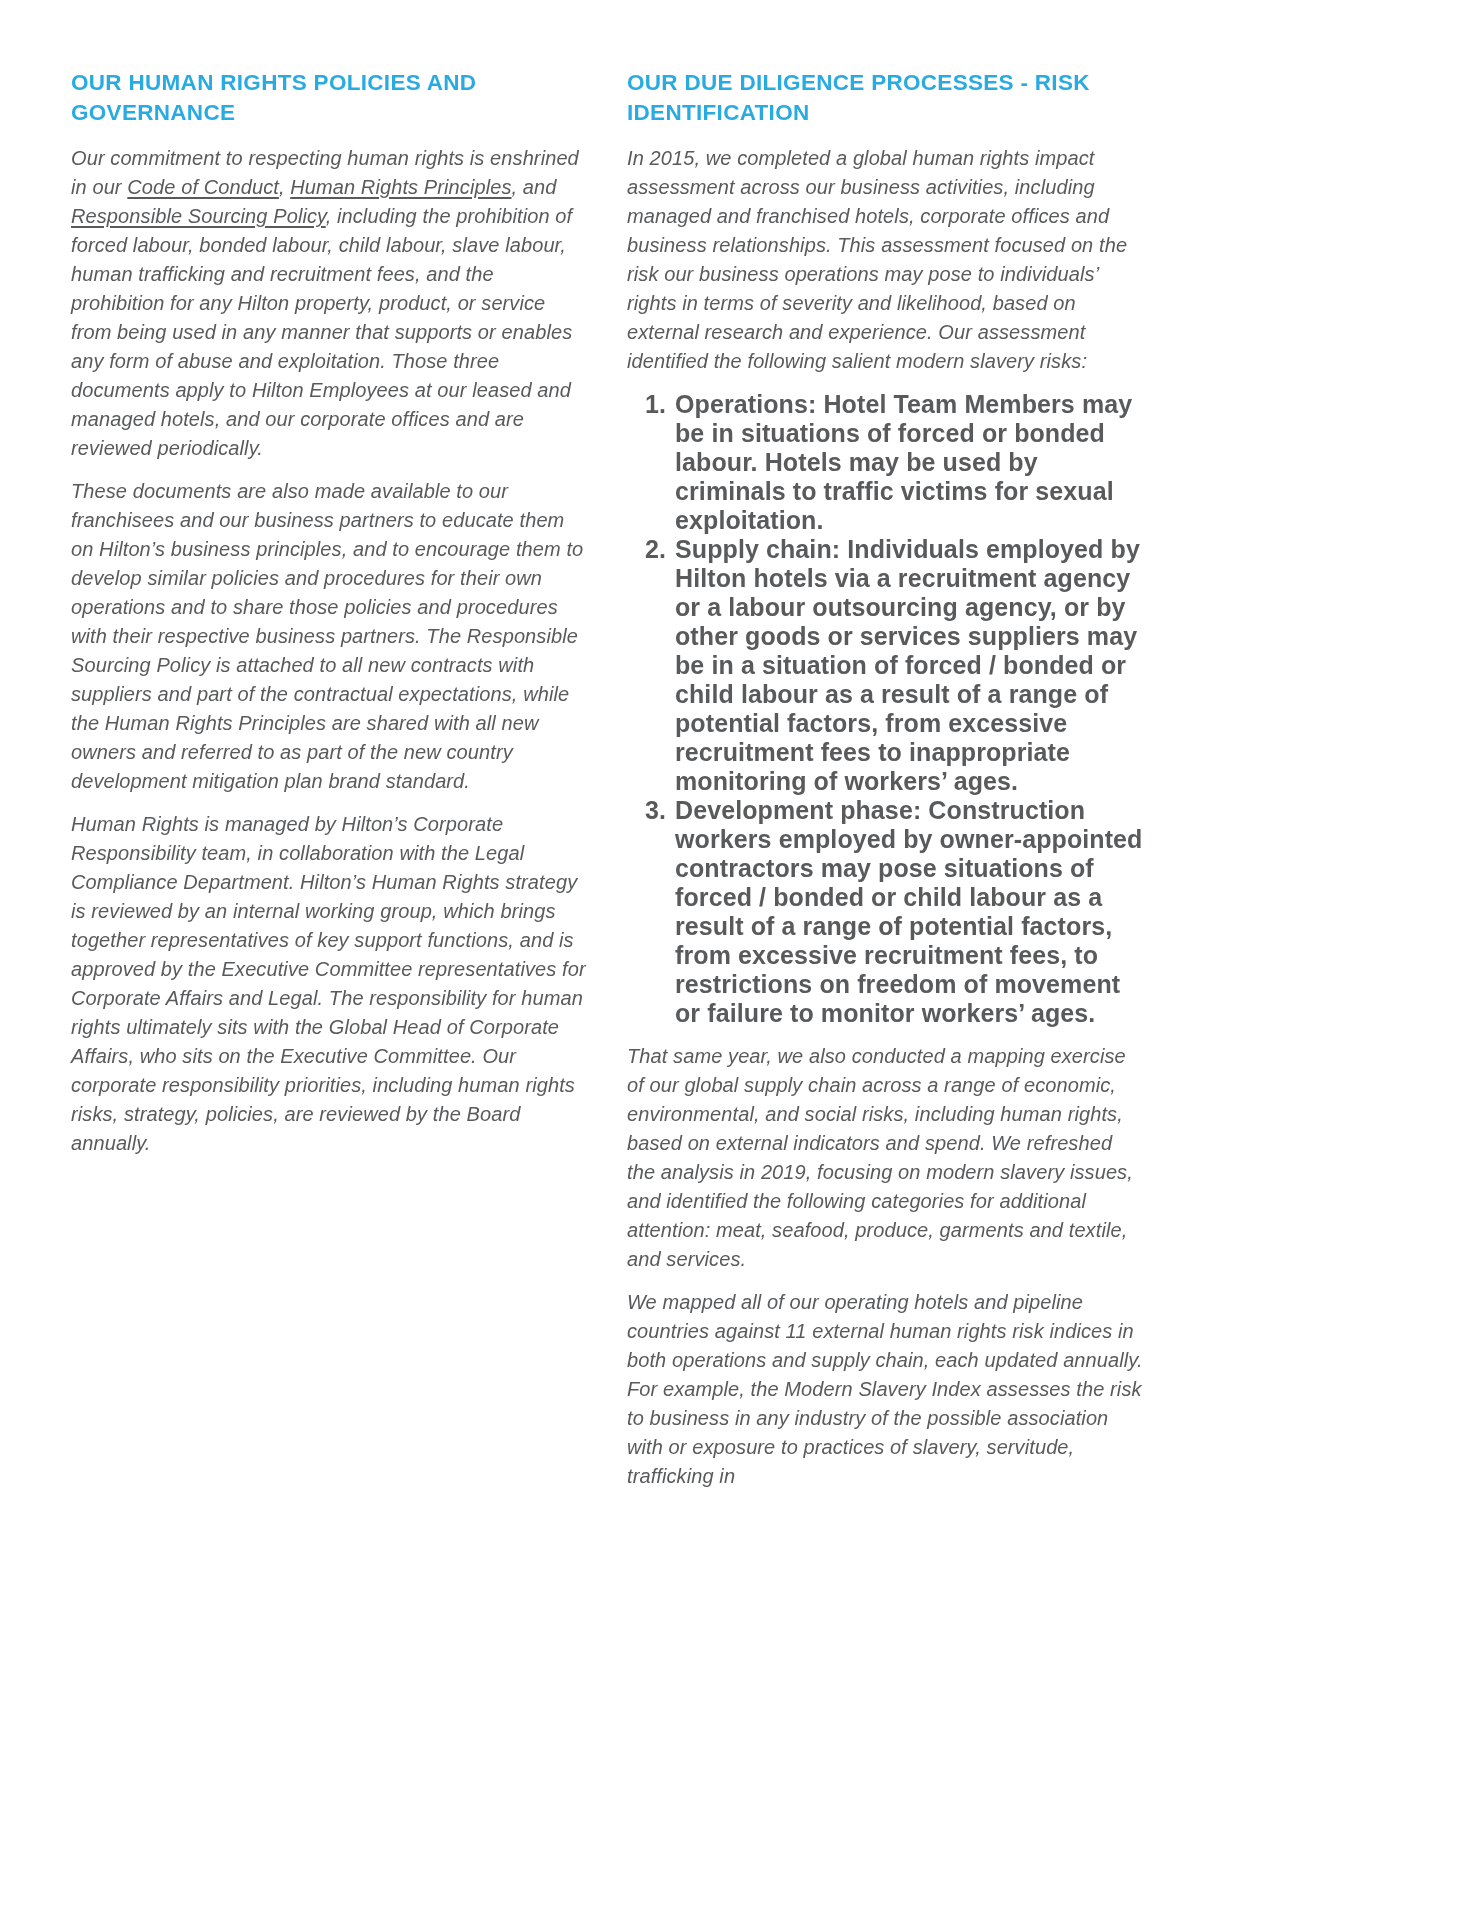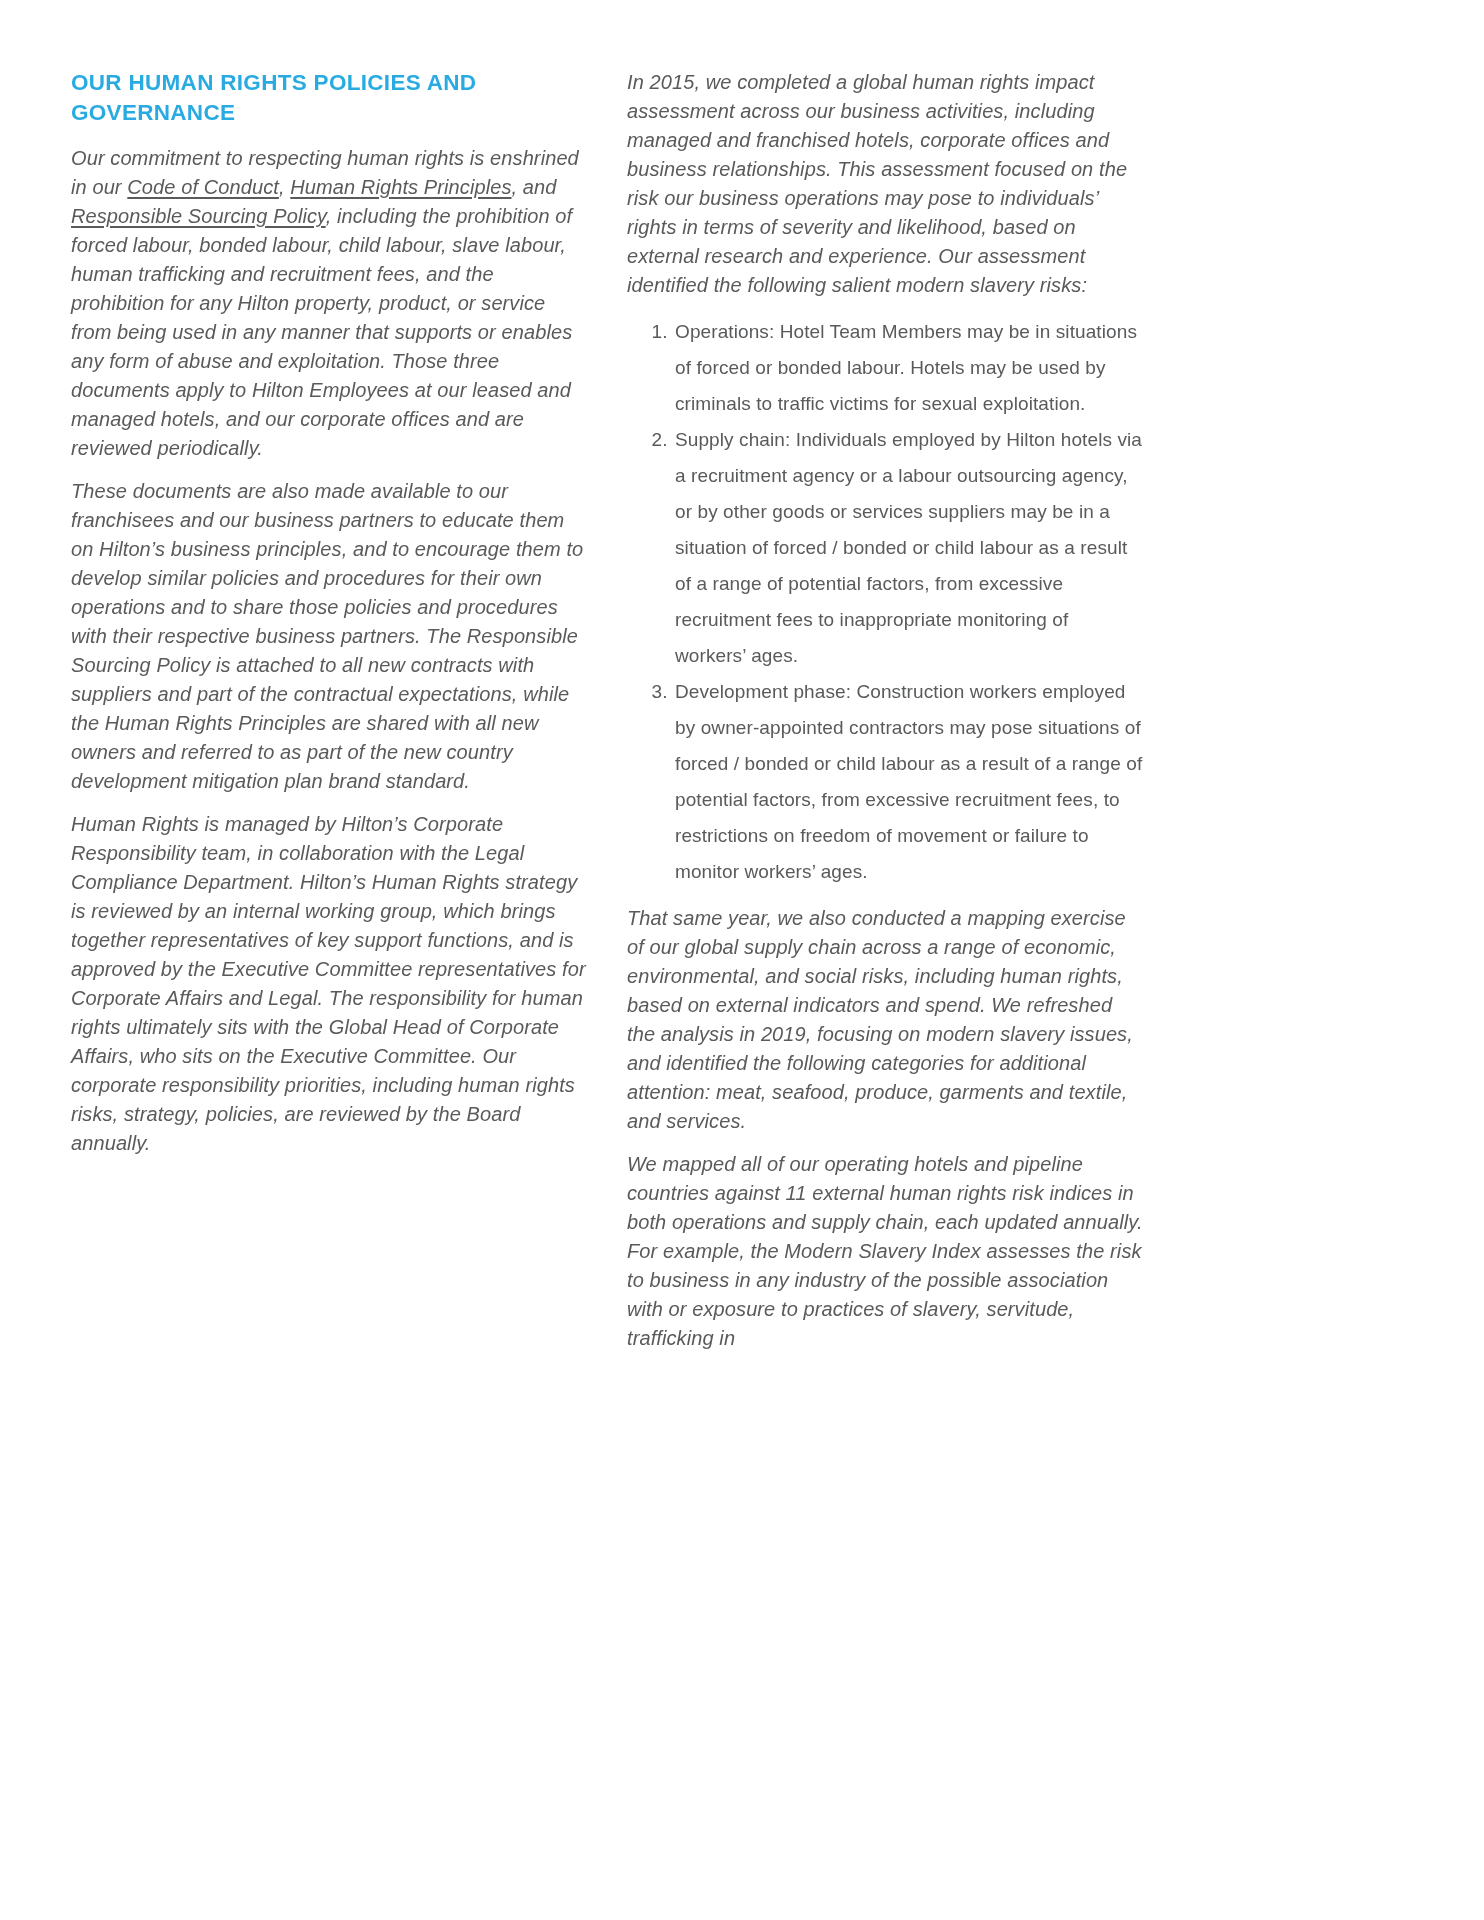--- a/index.html
+++ b/index.html
@@ -49,24 +49,25 @@
   }
   .doc-link {
     color: inherit;
     text-decoration: underline;
     text-underline-offset: 3px;
     cursor: pointer;
   }
   ol.risk-list {
     margin: 0 0 14px 0;
     padding-left: 46px;
-    font-size: 19px;
-    line-height: 36px;
+    font-size: 25px;
+    line-height: 29px;
     letter-spacing: 0.1px;
     color: var(--text-color, #595a5c);
+    font-weight: bold;
   }
   ol.risk-list li {
     margin: 0;
     padding-left: 2px;
   }
   ol.risk-list li::marker {
     color: var(--text-color, #595a5c);
   }
 </style>
 </head>
@@ -76,20 +77,21 @@
   <div class="columns">
 
     <section class="col">
       <h2 class="heading">OUR HUMAN RIGHTS POLICIES AND GOVERNANCE</h2>
       <p><span>Our commitment to respecting human rights is enshrined in our </span><a class="doc-link">Code of Conduct</a><span>, </span><a class="doc-link">Human Rights Principles</a><span>, and </span><a class="doc-link">Responsible Sourcing Policy</a><span>, including the prohibition of forced labour, bonded labour, child labour, slave labour, human trafficking and recruitment fees, and the prohibition for any Hilton property, product, or service from being used in any manner that supports or enables any form of abuse and exploitation. Those three documents apply to Hilton Employees at our leased and managed hotels, and our corporate offices and are reviewed periodically.</span></p>
       <p>These documents are also made available to our franchisees and our business partners to educate them on Hilton’s business principles, and to encourage them to develop similar policies and procedures for their own operations and to share those policies and procedures with their respective business partners. The Responsible Sourcing Policy is attached to all new contracts with suppliers and part of the contractual expectations, while the Human Rights Principles are shared with all new owners and referred to as part of the new country development mitigation plan brand standard.</p>
       <p>Human Rights is managed by Hilton’s Corporate Responsibility team, in collaboration with the Legal Compliance Department. Hilton’s Human Rights strategy is reviewed by an internal working group, which brings together representatives of key support functions, and is approved by the Executive Committee representatives for Corporate Affairs and Legal. The responsibility for human rights ultimately sits with the Global Head of Corporate Affairs, who sits on the Executive Committee. Our corporate responsibility priorities, including human rights risks, strategy, policies, are reviewed by the Board annually.</p>
     </section>
 
     <section class="col">
+      <h2 class="heading">OUR DUE DILIGENCE PROCESSES - RISK IDENTIFICATION</h2>
       <p>In 2015, we completed a global human rights impact assessment across our business activities, including managed and franchised hotels, corporate offices and business relationships. This assessment focused on the risk our business operations may pose to individuals’ rights in terms of severity and likelihood, based on external research and experience. Our assessment identified the following salient modern slavery risks:</p>
       <ol class="risk-list">
         <li>Operations: Hotel Team Members may be in situations of forced or bonded labour. Hotels may be used by criminals to traffic victims for sexual exploitation.</li>
         <li>Supply chain: Individuals employed by Hilton hotels via a recruitment agency or a labour outsourcing agency, or by other goods or services suppliers may be in a situation of forced / bonded or child labour as a result of a range of potential factors, from excessive recruitment fees to inappropriate monitoring of workers’ ages.</li>
         <li>Development phase: Construction workers employed by owner-appointed contractors may pose situations of forced / bonded or child labour as a result of a range of potential factors, from excessive recruitment fees, to restrictions on freedom of movement or failure to monitor workers’ ages.</li>
       </ol>
       <p>That same year, we also conducted a mapping exercise of our global supply chain across a range of economic, environmental, and social risks, including human rights, based on external indicators and spend. We refreshed the analysis in 2019, focusing on modern slavery issues, and identified the following categories for additional attention: meat, seafood, produce, garments and textile, and services.</p>
       <p>We mapped all of our operating hotels and pipeline countries against 11 external human rights risk indices in both operations and supply chain, each updated annually. For example, the Modern Slavery Index assesses the risk to business in any industry of the possible association with or exposure to practices of slavery, servitude, trafficking in</p>
     </section>
 

